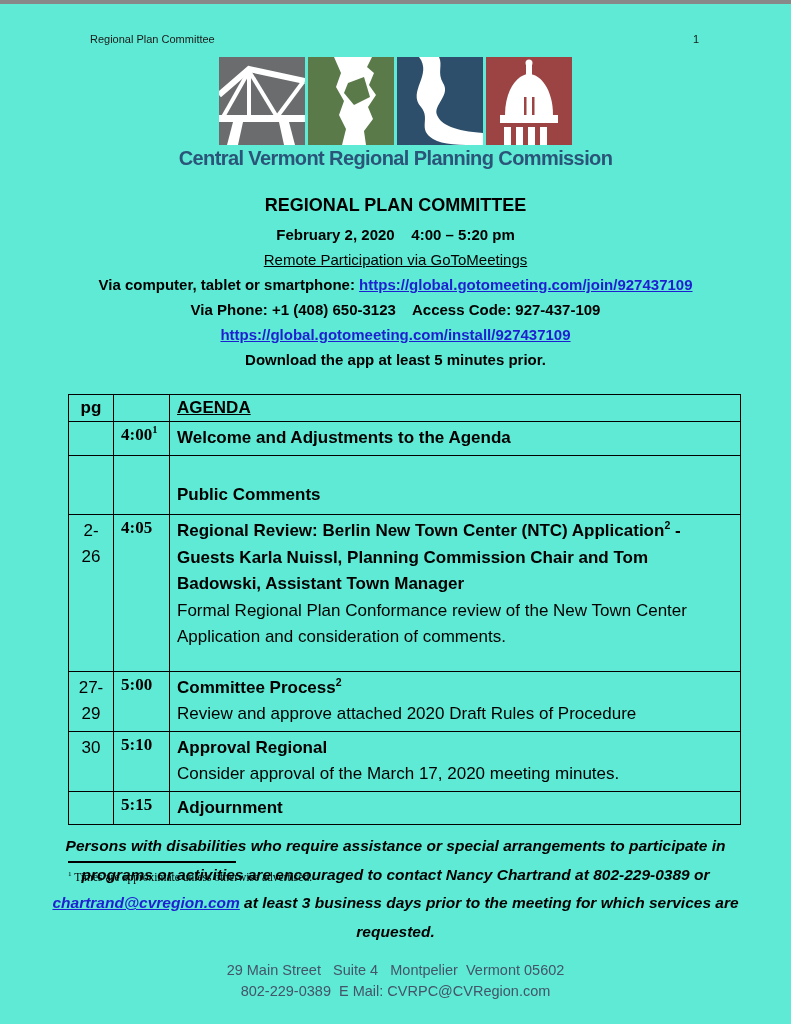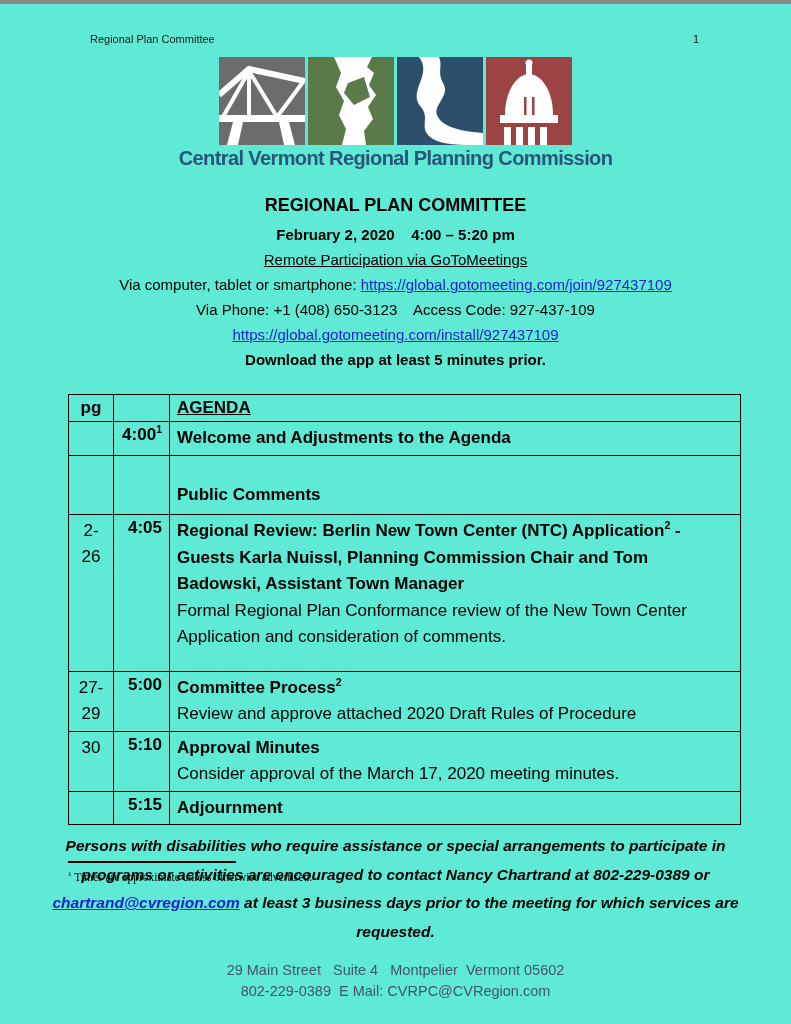--- a/index.html
+++ b/index.html
@@ -30,42 +30,42 @@
     margin-top: 2px; text-align: center;
     font-size: 20px; font-weight: 700; letter-spacing: -0.6px;
     color: #2a5478;
   }
 
   
   .title-block { text-align: center; }
   .mtg-title { margin-top: 25px; font-size: 18px; font-weight: 700; }
   .mtg-date  { margin-top: 10px; font-size: 15px; font-weight: 700; }
   .mtg-remote{ margin-top: 8px;  font-size: 15px; text-decoration: underline; }
-  .mtg-line  { margin-top: 8px;  font-size: 15px; line-height: 17px; }
+  .mtg-line  { margin-top: 8px;  font-size: 15px; line-height: 17px; font-weight: bold; }
   .mtg-download { margin-top: 8px; font-size: 15px; font-weight: 700; }
   a.doc-link { color: #1f1fd2; text-decoration: underline; }
 
   
   table.agenda {
     width: 673px; margin: 26px 0 0 68px;
     border-collapse: collapse;
     font-size: 17px;
   }
   table.agenda td, table.agenda th {
     border: 1.5px solid #000;
     vertical-align: top;
     padding: 3px 7px;
   }
   col.c-pg   { width: 45px; }
   col.c-time { width: 56px; }
   th.h-pg { font-weight: 700; text-align: center; padding: 1px 4px 2px; }
   th.h-agenda { font-weight: 700; text-align: left; padding: 1px 7px 2px; }
   th.h-agenda .und { text-decoration: underline; }
   td.cell-pg { text-align: center; white-space: pre-line; line-height: 26px; padding-top: 5px; }
-  td.cell-time { text-align: right; font-weight: 700; padding-top: 5px; padding-right: 8px; }
+  td.cell-time { font-weight: 700; padding-top: 5px; padding-right: 8px; font-family: Liberation Serif, serif; }
   td.cell-agenda { line-height: 26.5px; padding-top: 5px; }
   td.cell-agenda .ag-title { font-weight: 700; }
   tr.row-spaced td { padding-top: 26px; padding-bottom: 6px; }
   tr.row-big td.cell-agenda { padding-bottom: 20px; }
   td .desc:empty { display: none; }
   sup { font-size: 0.62em; vertical-align: super; line-height: 0; }
 
   
   .note {
     margin: 7px auto 0; width: 700px;
@@ -204,21 +204,21 @@
       <td class="cell-time"><span>5:00</span><sup></sup></td>
       <td class="cell-agenda">
         <span class="ag-title"><span>Committee Process</span><sup>2</sup><span></span></span>
         <div class="desc">Review and approve attached 2020 Draft Rules of Procedure</div>
       </td>
     </tr>
     <tr>
       <td class="cell-pg">30</td>
       <td class="cell-time"><span>5:10</span><sup></sup></td>
       <td class="cell-agenda">
-        <span class="ag-title"><span>Approval Minutes</span><sup></sup><span></span></span>
+        <span class="ag-title"><span>Approval Regional</span><sup></sup><span></span></span>
         <div class="desc">Consider approval of the March 17, 2020 meeting minutes.</div>
       </td>
     </tr>
     <tr>
       <td class="cell-pg"></td>
       <td class="cell-time"><span>5:15</span><sup></sup></td>
       <td class="cell-agenda">
         <span class="ag-title"><span>Adjournment</span><sup></sup><span></span></span>
         
       </td>

